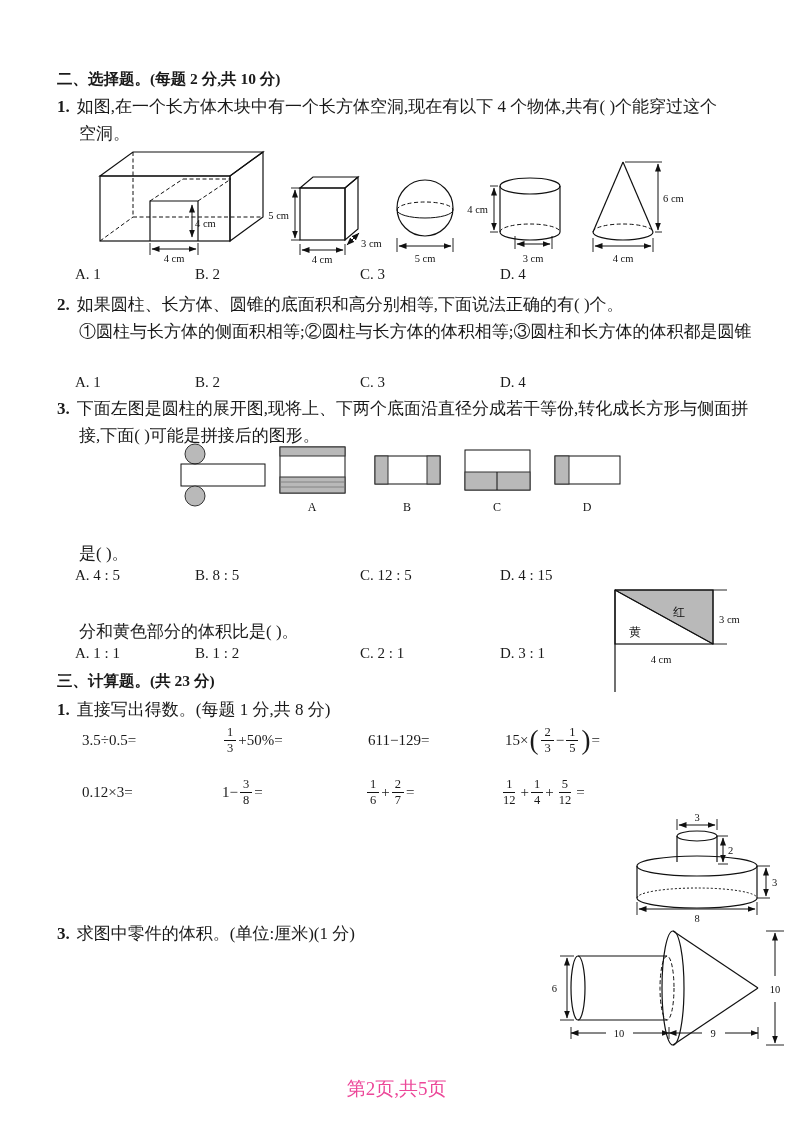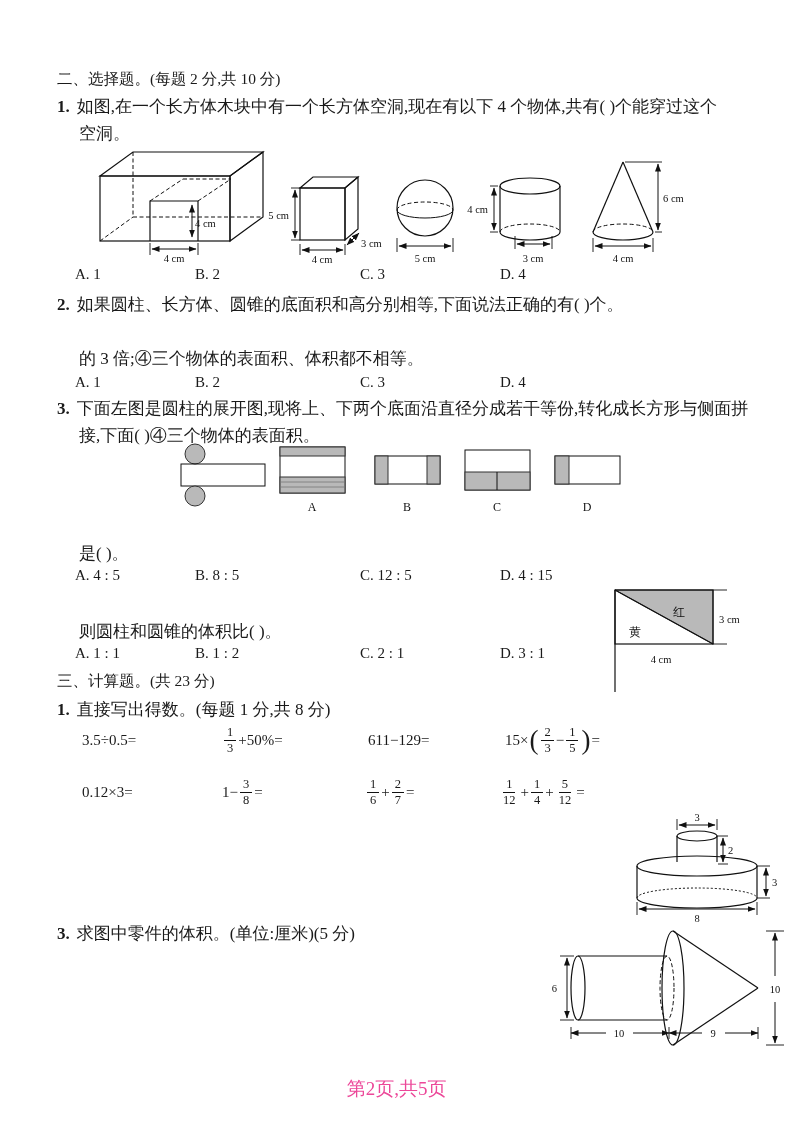--- a/index.html
+++ b/index.html
@@ -1,19 +1,19 @@
 <!DOCTYPE html>
 <html><head>
 <meta charset="utf-8">
 <style>
   html,body{margin:0;padding:0;background:#ffffff;}
   #page{position:relative;width:793px;height:1122px;background:#fff;overflow:hidden;
         font-family:"Liberation Serif","DejaVu Serif",serif;color:#1a1a1a;}
   .line{position:absolute;white-space:nowrap;font-size:17px;line-height:1.2;}
-  .sechead{font-weight:normal;font-size:15.5px;}
+  .sechead{font-weight:bold;font-size:15.5px;}
   .qnum{font-weight:bold;margin-right:7px;}
   .opts{position:absolute;left:0;top:0;width:793px;height:22px;}
   .opts span{position:absolute;font-size:15px;white-space:nowrap;}
   svg{position:absolute;overflow:visible;}
   svg text{font-family:"Liberation Serif","DejaVu Serif",serif;font-size:10.5px;fill:#111;}
   svg text.cjk{font-size:12px;}
   .shape{fill:none;stroke:#111;stroke-width:1.2;}
   .thin{fill:none;stroke:#111;stroke-width:1;}
   .hid{fill:none;stroke:#111;stroke-width:1;stroke-dasharray:4 2.5;}
   .dot{fill:none;stroke:#111;stroke-width:1;stroke-dasharray:2 2;}
@@ -128,30 +128,30 @@
   </svg>
 
   <div class="opts" style="top:266px">
     <span style="left:75px">A. 1</span>
     <span style="left:195px">B. 2</span>
     <span style="left:360px">C. 3</span>
     <span style="left:500px">D. 4</span>
   </div>
 
   <div class="line" style="left:57px;top:295px"><span class="qnum">2.</span><span>如果圆柱、长方体、圆锥的底面积和高分别相等,下面说法正确的有(        )个。</span></div>
-  <div class="line" style="left:79px;top:349px">的 3 倍;④三个物体的表面积、体积都不相等。</div>
+  <div class="line" style="left:79px;top:322px">①圆柱与长方体的侧面积相等;②圆柱与长方体的体积相等;③圆柱和长方体的体积都是圆锥</div>
   <div class="opts" style="top:374px">
     <span style="left:75px">A. 1</span>
     <span style="left:195px">B. 2</span>
     <span style="left:360px">C. 3</span>
     <span style="left:500px">D. 4</span>
   </div>
 
   <div class="line" style="left:57px;top:399px"><span class="qnum">3.</span><span>下面左图是圆柱的展开图,现将上、下两个底面沿直径分成若干等份,转化成长方形与侧面拼</span></div>
-  <div class="line" style="left:79px;top:426px">接,下面(        )④三个物体的表面积。</div>
+  <div class="line" style="left:79px;top:426px">接,下面(        )可能是拼接后的图形。</div>
 
   <svg style="left:165px;top:443px" width="480" height="72">
     <g>
       <circle class="gray" cx="30" cy="11" r="10"></circle>
       <rect class="thin" x="16" y="21" width="84" height="22" fill="#fff"></rect>
       <circle class="gray" cx="30" cy="53" r="10"></circle>
     </g>
     <g>
       <rect class="thin" x="115" y="4" width="65" height="46" fill="#fff"></rect>
       <rect class="gray" x="115" y="4" width="65" height="9"></rect>
@@ -180,21 +180,21 @@
   </svg>
 
   <div class="line" style="left:79px;top:544px">是(        )。</div>
   <div class="opts" style="top:567px">
     <span style="left:75px">A. 4 : 5</span>
     <span style="left:195px">B. 8 : 5</span>
     <span style="left:360px">C. 12 : 5</span>
     <span style="left:500px">D. 4 : 15</span>
   </div>
 
-  <div class="line" style="left:79px;top:622px">则圆柱和圆锥的体积比(        )。</div>
+  <div class="line" style="left:79px;top:622px">分和黄色部分的体积比是(        )。</div>
   <div class="opts" style="top:645px">
     <span style="left:75px">A. 1 : 1</span>
     <span style="left:195px">B. 1 : 2</span>
     <span style="left:360px">C. 2 : 1</span>
     <span style="left:500px">D. 3 : 1</span>
   </div>
 
   <svg style="left:603px;top:586px" width="190" height="112">
     <g>
       <polygon class="gray" points="12,4 110,4 110,58"></polygon>
@@ -306,21 +306,21 @@
       <line class="tick" x1="145" y1="86" x2="158" y2="86"></line>
       <line class="dim" x1="154" y1="56" x2="154" y2="84"></line>
       <text x="160" y="74" font-size="10.5">3</text>
       <line class="tick" x1="25" y1="90" x2="25" y2="103"></line>
       <line class="tick" x1="145" y1="90" x2="145" y2="103"></line>
       <line class="dim" x1="27" y1="97" x2="143" y2="97"></line>
       <text x="85" y="110" text-anchor="middle" font-size="10.5">8</text>
     </g>
   </svg>
 
-  <div class="line" style="left:57px;top:924px"><span class="qnum">3.</span><span>求图中零件的体积。(单位:厘米)(5 分)</span></div>
+  <div class="line" style="left:57px;top:924px"><span class="qnum">3.</span><span>求图中零件的体积。(单位:厘米)(1 分)</span></div>
 
   <svg style="left:540px;top:928px" width="250" height="125">
     <g>
       <line class="shape" x1="38" y1="28" x2="127" y2="28"></line>
       <line class="shape" x1="38" y1="92" x2="127" y2="92"></line>
       <ellipse class="shape" cx="38" cy="60" rx="7" ry="32"></ellipse>
       <ellipse class="hid" cx="127" cy="60" rx="7" ry="32"></ellipse>
       <ellipse class="shape" cx="133" cy="60" rx="11" ry="57"></ellipse>
       <line class="shape" x1="133" y1="3" x2="218" y2="60"></line>
       <line class="shape" x1="133" y1="117" x2="218" y2="60"></line>

